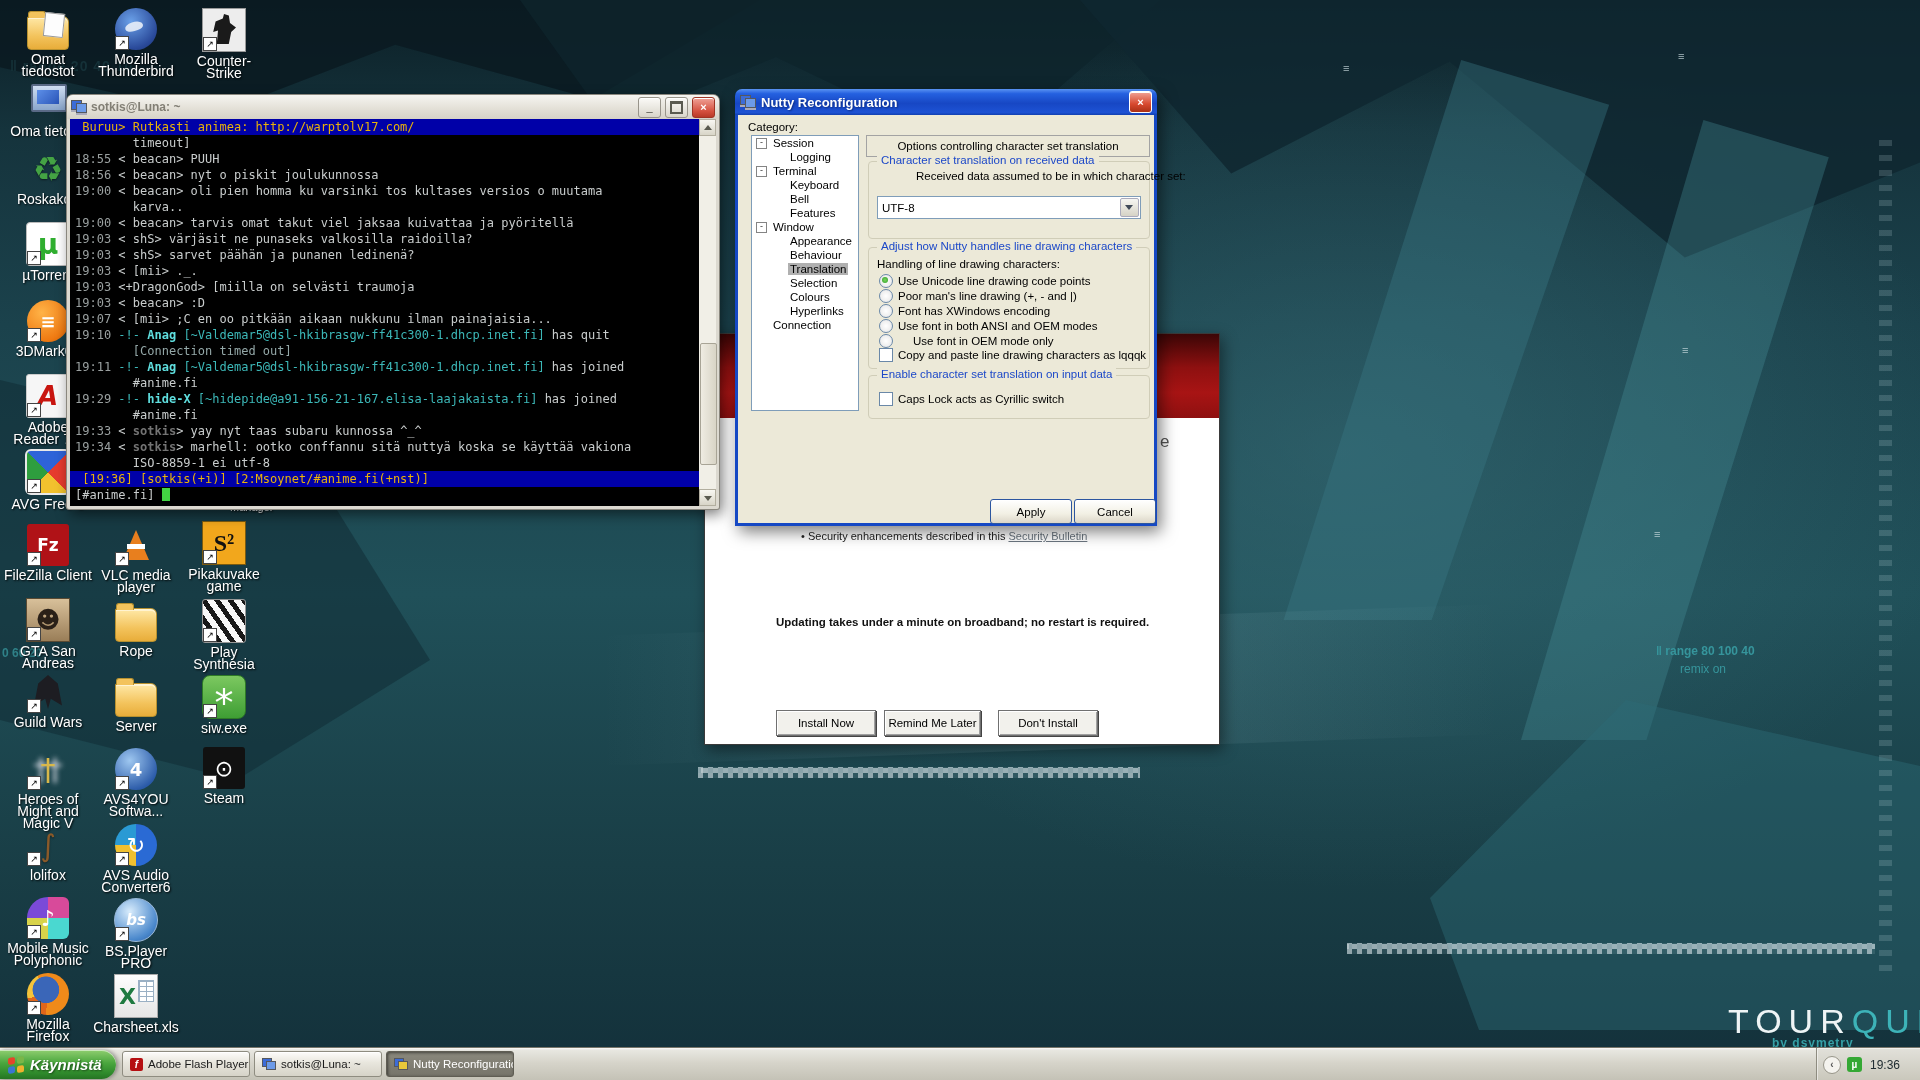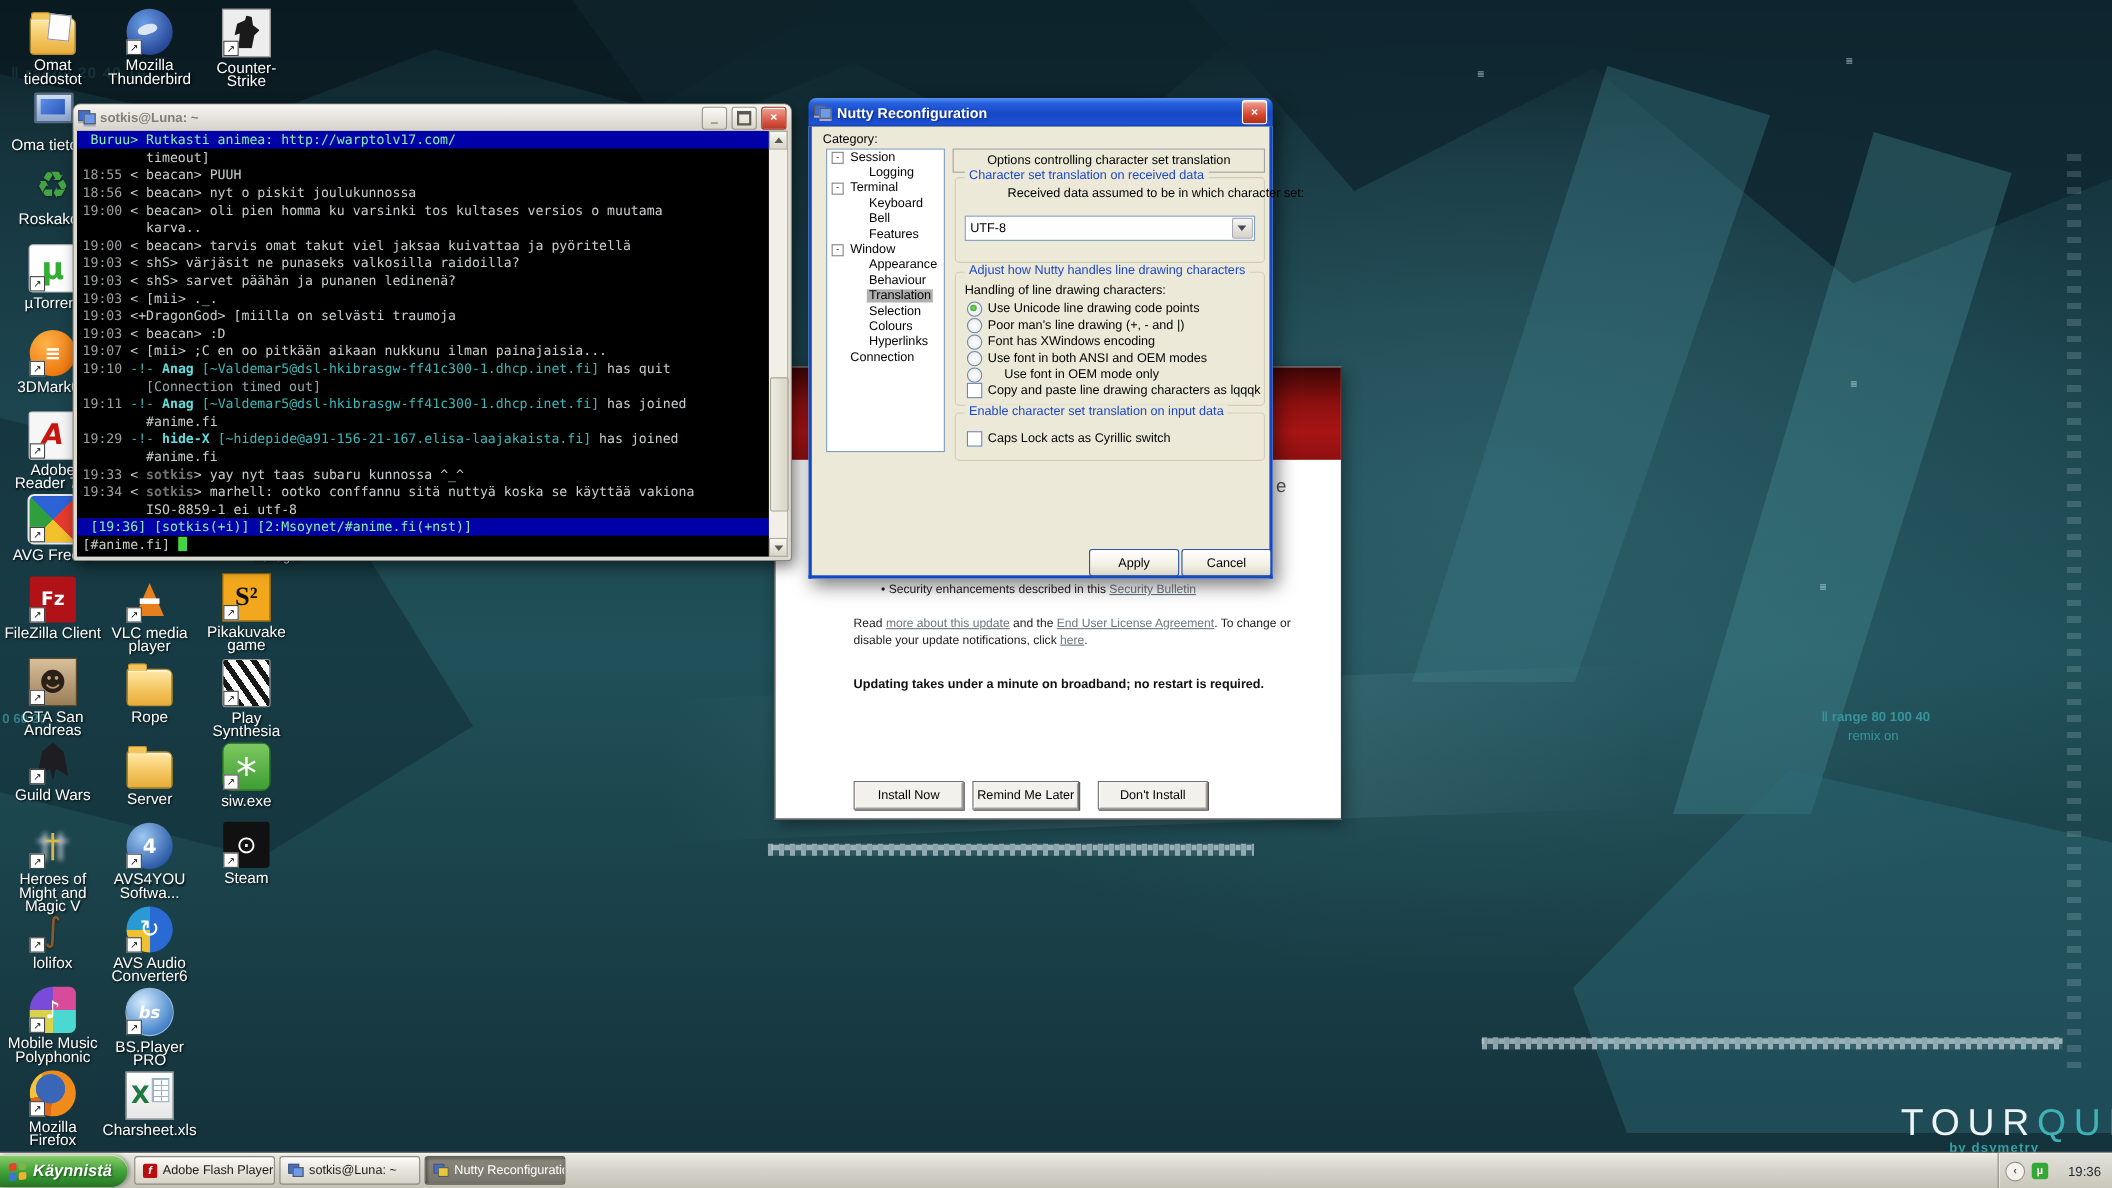--- a/index.html
+++ b/index.html
@@ -100,21 +100,21 @@
   .wbtn.close{background:linear-gradient(#f0a398,#d4503e 70%,#b83a28);border-color:#a03424;color:#fff;font-weight:bold;}
   .putty-ico{width:16px;height:14px;position:relative;}
   .putty-ico:before,.putty-ico:after{content:"";position:absolute;width:9px;height:8px;border:1px solid #55585e;background:#3c6cd8;box-shadow:0 2px 0 #aab;}
   .putty-ico:before{left:0;top:0;}
   .putty-ico:after{left:5px;top:3px;background:#6c9ae8;}
   #term .interior{position:absolute;left:3px;right:3px;top:24px;bottom:3px;background:#000;}
   .term-text{position:absolute;left:0;top:0;right:17px;bottom:0;padding:0 0 0 5px;
         font-family:"DejaVu Sans Mono",monospace;font-size:12px;line-height:16px;white-space:pre;overflow:hidden;}
   .trow{height:16px;}
   .trow.bar{background:#0000a8;margin-left:-5px;padding-left:5px;}
-  .trow.bar span{color:#86efac;}
+  .trow.bar span{color:#eab308;}
   .s-tm{color:#9aa0a0;} .s-tx{color:#c9cdcd;} .s-cy{color:#3cb8b8;}
   .s-cyb{color:#5fdede;font-weight:bold;} .s-wb{color:#737373;font-weight:bold;} .s-dim{color:#94a8a8;}
   .cursor{display:inline-block;width:8px;height:13px;background:#42d442;vertical-align:-2px;}
   .term-sb{position:absolute;right:0;top:0;width:17px;bottom:0;background:#f1efe7;}
   .sb-btn{position:absolute;left:0;width:17px;height:17px;background:linear-gradient(#f8f7f2,#d8d5c8);border:1px solid #b2ae9f;box-sizing:border-box;}
   .sb-btn.up{top:0;} .sb-btn.dn{bottom:0;}
   .sb-btn:after{content:"";position:absolute;left:4px;width:0;height:0;border-left:4px solid transparent;border-right:4px solid transparent;}
   .sb-btn.up:after{top:5px;border-bottom:5px solid #5a5a50;}
   .sb-btn.dn:after{top:6px;border-top:5px solid #5a5a50;}
   .sb-thumb{position:absolute;left:1px;width:15px;top:58%;height:31%;background:linear-gradient(90deg,#efece2,#d8d4c6);border:1px solid #a8a496;border-radius:2px;}
@@ -183,21 +183,21 @@
   .mini-mon:before,.mini-mon:after{content:"";position:absolute;width:8px;height:7px;border:1px solid #55585e;background:#3c6cd8;}
   .mini-mon:before{left:0;top:0;} .mini-mon:after{left:4px;top:3px;background:#6c9ae8;}
   .mini-mon.key:after{background:#e8c83a;}
   #tray{position:absolute;right:0;top:0;width:104px;height:33px;border-left:1px solid #8e8c80;
       background:linear-gradient(180deg,#e2e1da,#c9c7bb);box-shadow:inset 1px 1px 0 rgba(255,255,255,.5);
       display:flex;align-items:center;gap:6px;padding-left:6px;box-sizing:border-box;}
   .chev{width:16px;height:16px;border-radius:50%;background:#f4f3ee;border:1px solid #98968a;color:#555;
       font-size:10px;font-weight:bold;display:flex;align-items:center;justify-content:center;cursor:pointer;}
   .tray-ut{width:15px;height:15px;background:#34a834;border-radius:3px;color:#fff;font-size:10px;font-weight:bold;
       display:flex;align-items:center;justify-content:center;cursor:pointer;}
-  .clock{font-size:12px;color:#202c32;margin-left:12px;}
+  .clock{font-size:12px;color:#202c32;margin-left:2px;}
 </style>
 </head>
 <body>
 
 <div id="root">
 
   <div class="shard s1"></div>
   <div class="shard s2"></div>
   <div class="shard s3"></div>
   <div class="shard s4"></div>
@@ -390,21 +390,20 @@
           <span class="sc">↗</span>
         </div>
         <div class="dlabel">Steam</div>
       </div>
     </div>
 
   <div id="flash" class="abs">
     <div class="banner"></div>
     <div class="frag">e</div>
     <div class="fb-row"><span>•  </span><span>Security enhancements described in this </span><span class="flink">Security Bulletin</span></div>
-    <div class="fread"><span>Read </span><span class="flink">more about this update</span><span> and the </span><span class="flink">End User License Agreement</span><span>. To change or disable your update notifications, click </span><span class="flink">here</span><span>.</span></div>
     <div class="fbold">Updating takes under a minute on broadband; no restart is required.</div>
     <div id="fbtns">
         <div class="fbtn" style="left: 71px; width: 98px;">Install Now</div>
         <div class="fbtn" style="left: 179px; width: 95px;">Remind Me Later</div>
         <div class="fbtn" style="left: 293px; width: 98px;">Don't Install</div>
       </div>
   </div>
 
   <div id="term" class="abs">
     <div class="tbar">

